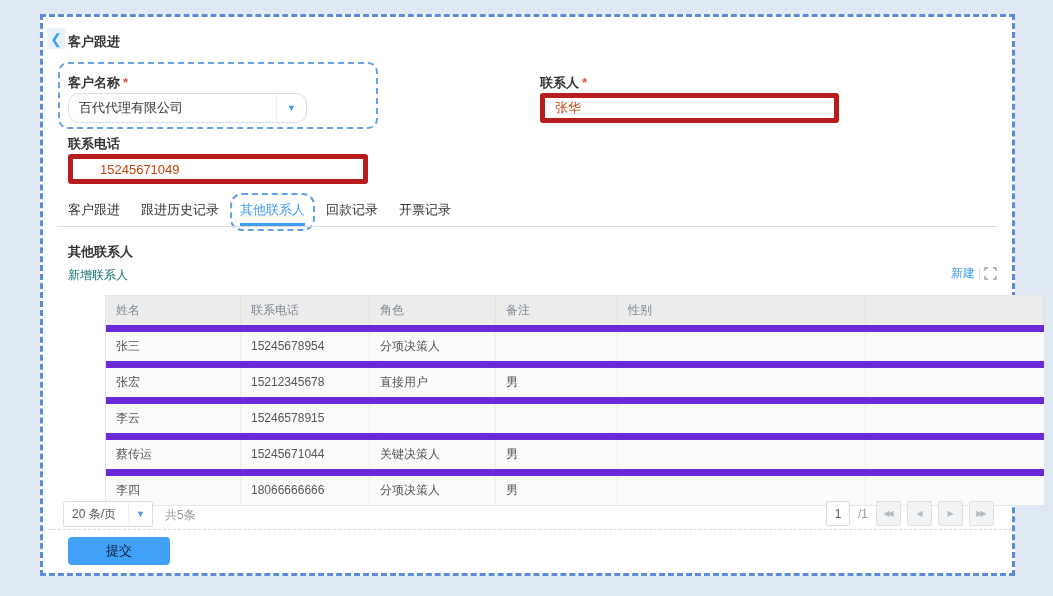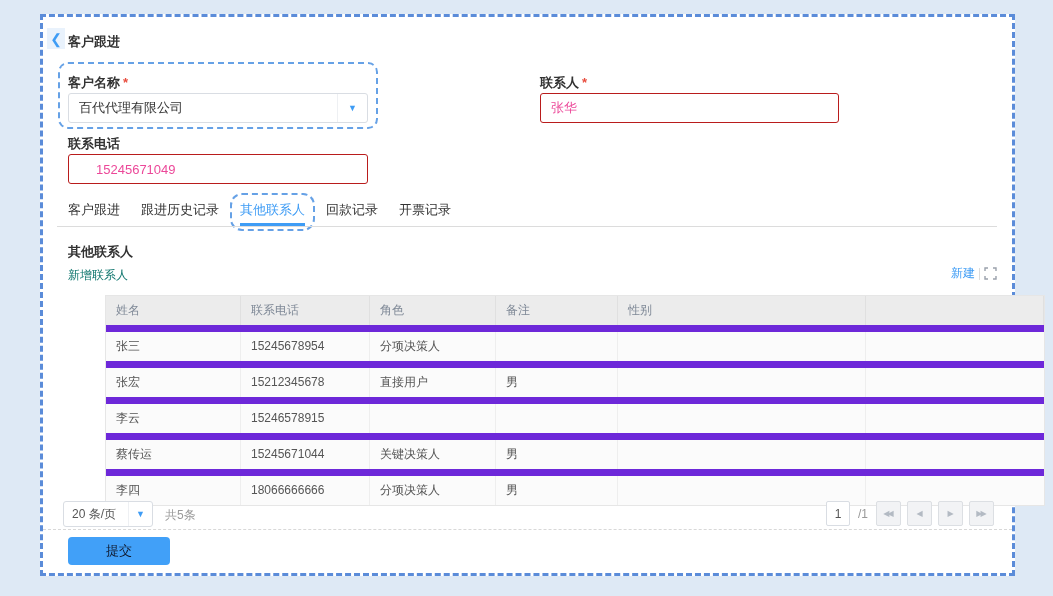--- a/index.html
+++ b/index.html
@@ -26,30 +26,30 @@
   .annot { border:2px dashed #66a1e6; border-radius:10px; pointer-events:none; }
   .annot-field { left:15px; top:45px; width:320px; height:67px; }
 
   .field-label { font-size:13px; font-weight:bold; color:#333; white-space:nowrap; }
   .req-star { color:#e84c3d; margin-left:3px; font-weight:bold; }
   .lbl-1 { left:25px; top:57px; }
   .lbl-2 { left:497px; top:57px; }
   .lbl-3 { left:25px; top:118px; }
 
   .text-input {
-    height:30px; border:1px solid #b91c1c; border-radius:3px;
-    font-size:13px; color:#ec4899; padding:0 10px; outline:none; background:#fff;
+    height:30px; border:5px solid #b91c1c; border-radius:3px;
+    font-size:13px; color:#c2410c; padding:0 10px; outline:none; background:#fff;
     font-family:"Liberation Sans","DejaVu Sans",sans-serif;
   }
   .inp-2 { left:497px; top:76px; width:299px; }
   .inp-3 { left:25px; top:137px; width:300px;padding-left:27px; }
 
   .select-box {
-    left:25px; top:76px; width:300px; height:30px;
-    border:1px solid #d9dde3; border-radius:3px; background:#fff;
+    left:25px; top:76px; width:239px; height:30px;
+    border:1px solid #d9dde3; border-radius:11px; background:#fff;
     display:flex; align-items:center; cursor:pointer;
   }
   .select-text { flex:1; font-size:13px; color:#333; padding-left:10px; }
   .select-arrow-zone { width:30px; height:100%; border-left:1px solid #eef0f3;
     display:flex; align-items:center; justify-content:center; }
   .caret-down { color:#3e9cf5; font-size:9px; line-height:1; }
 
   
   .tabs { left:25px; top:183px; display:flex; gap:21px; }
   .tab { font-size:13px; color:#333; line-height:20px; padding-bottom:3px;

